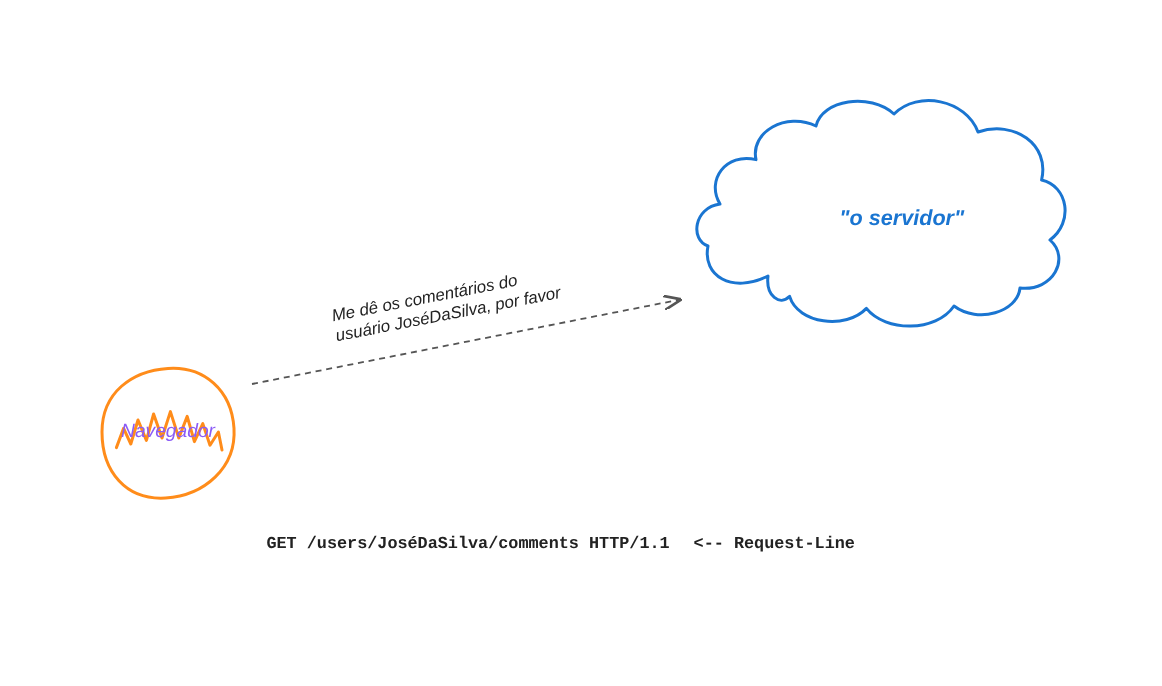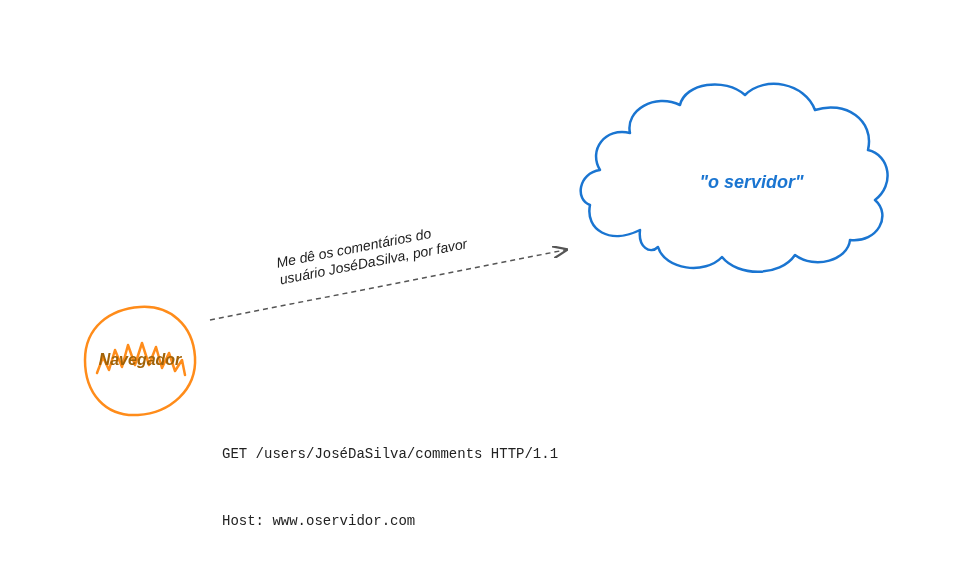--- a/index.html
+++ b/index.html
@@ -20,22 +20,22 @@
       left: 75px;
       top: 295px;
       width: 130px;
       height: 130px;
     }
     .browser-label {
       position: absolute;
       left: 50%;
       top: 50%;
       transform: translate(-50%, -50%);
-      color: #a16207;
-      font-weight: bold;
+      color: #8b5cf6;
+      font-weight: normal;
       font-size: 16px;
       font-style: italic;
     }
     .cloud-node {
       position: absolute;
       left: 570px;
       top: 55px;
       width: 330px;
       height: 230px;
     }
@@ -72,21 +72,21 @@
     .http-block {
       position: absolute;
       left: 222px;
       top: 398px;
       font-family: "Consolas", "Menlo", "Courier New", monospace;
       font-size: 14px;
       line-height: 1.6;
       color: #222;
       white-space: pre;
     }
-    .http-row { display: flex; gap: 16px; }
+    .http-row { display: flex; gap: 16px; font-weight: bold; }
     .http-left { width: 340px; }
     .http-arrow { white-space: pre; }
     svg { display: block; }
   </style>
 </head>
 <body>
 
 <div class="diagram-container">
 
   <div class="browser-node">
@@ -141,20 +141,20 @@
     </svg>
     <div class="arrow-caption" style="left:70px; top:35px;">
       <span class="line1">Me dê os comentários do</span>
       <span class="line2">usuário JoséDaSilva, por favor</span>
     </div>
   </div>
 
   <div class="http-block">
     <div class="http-row">
       <span class="http-left">GET /users/JoséDaSilva/comments HTTP/1.1</span>
+      <span class="http-arrow">&lt;-- Request-Line</span>
     </div>
     <div class="http-row">
-      <span class="http-left">Host: www.oservidor.com</span>
     </div>
     
   </div>
 
 </div>
 
 </body></html>

